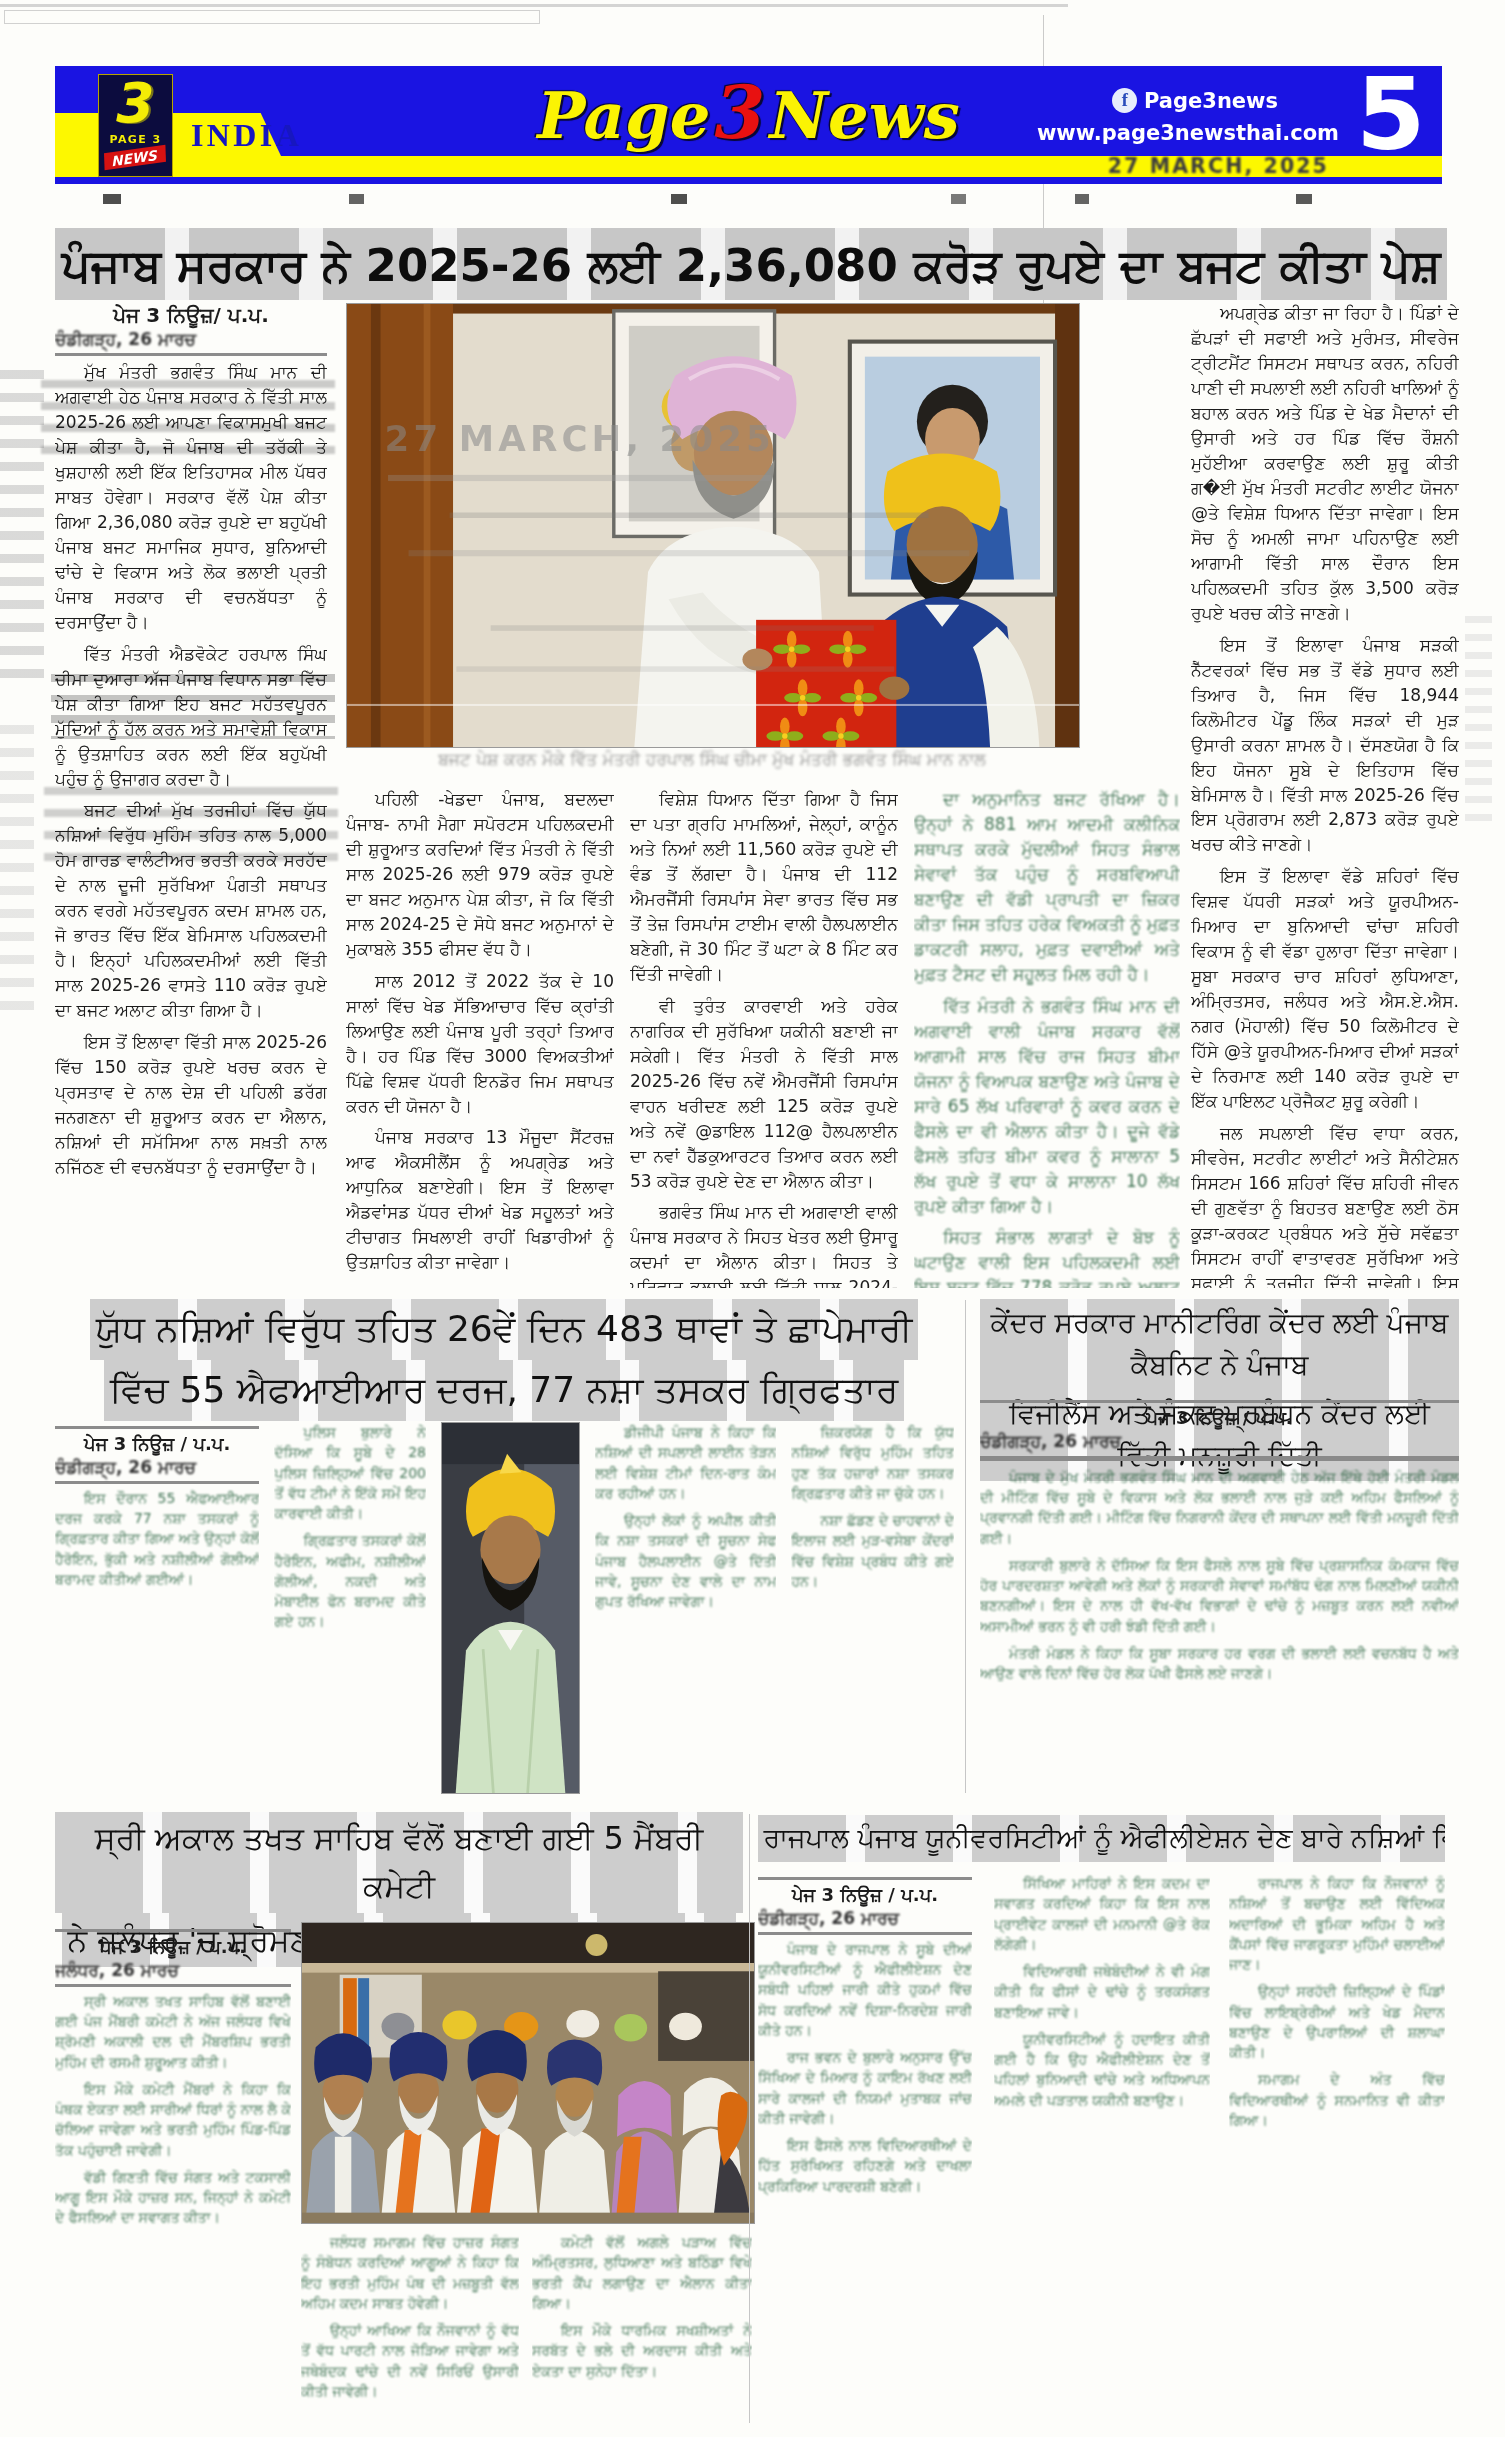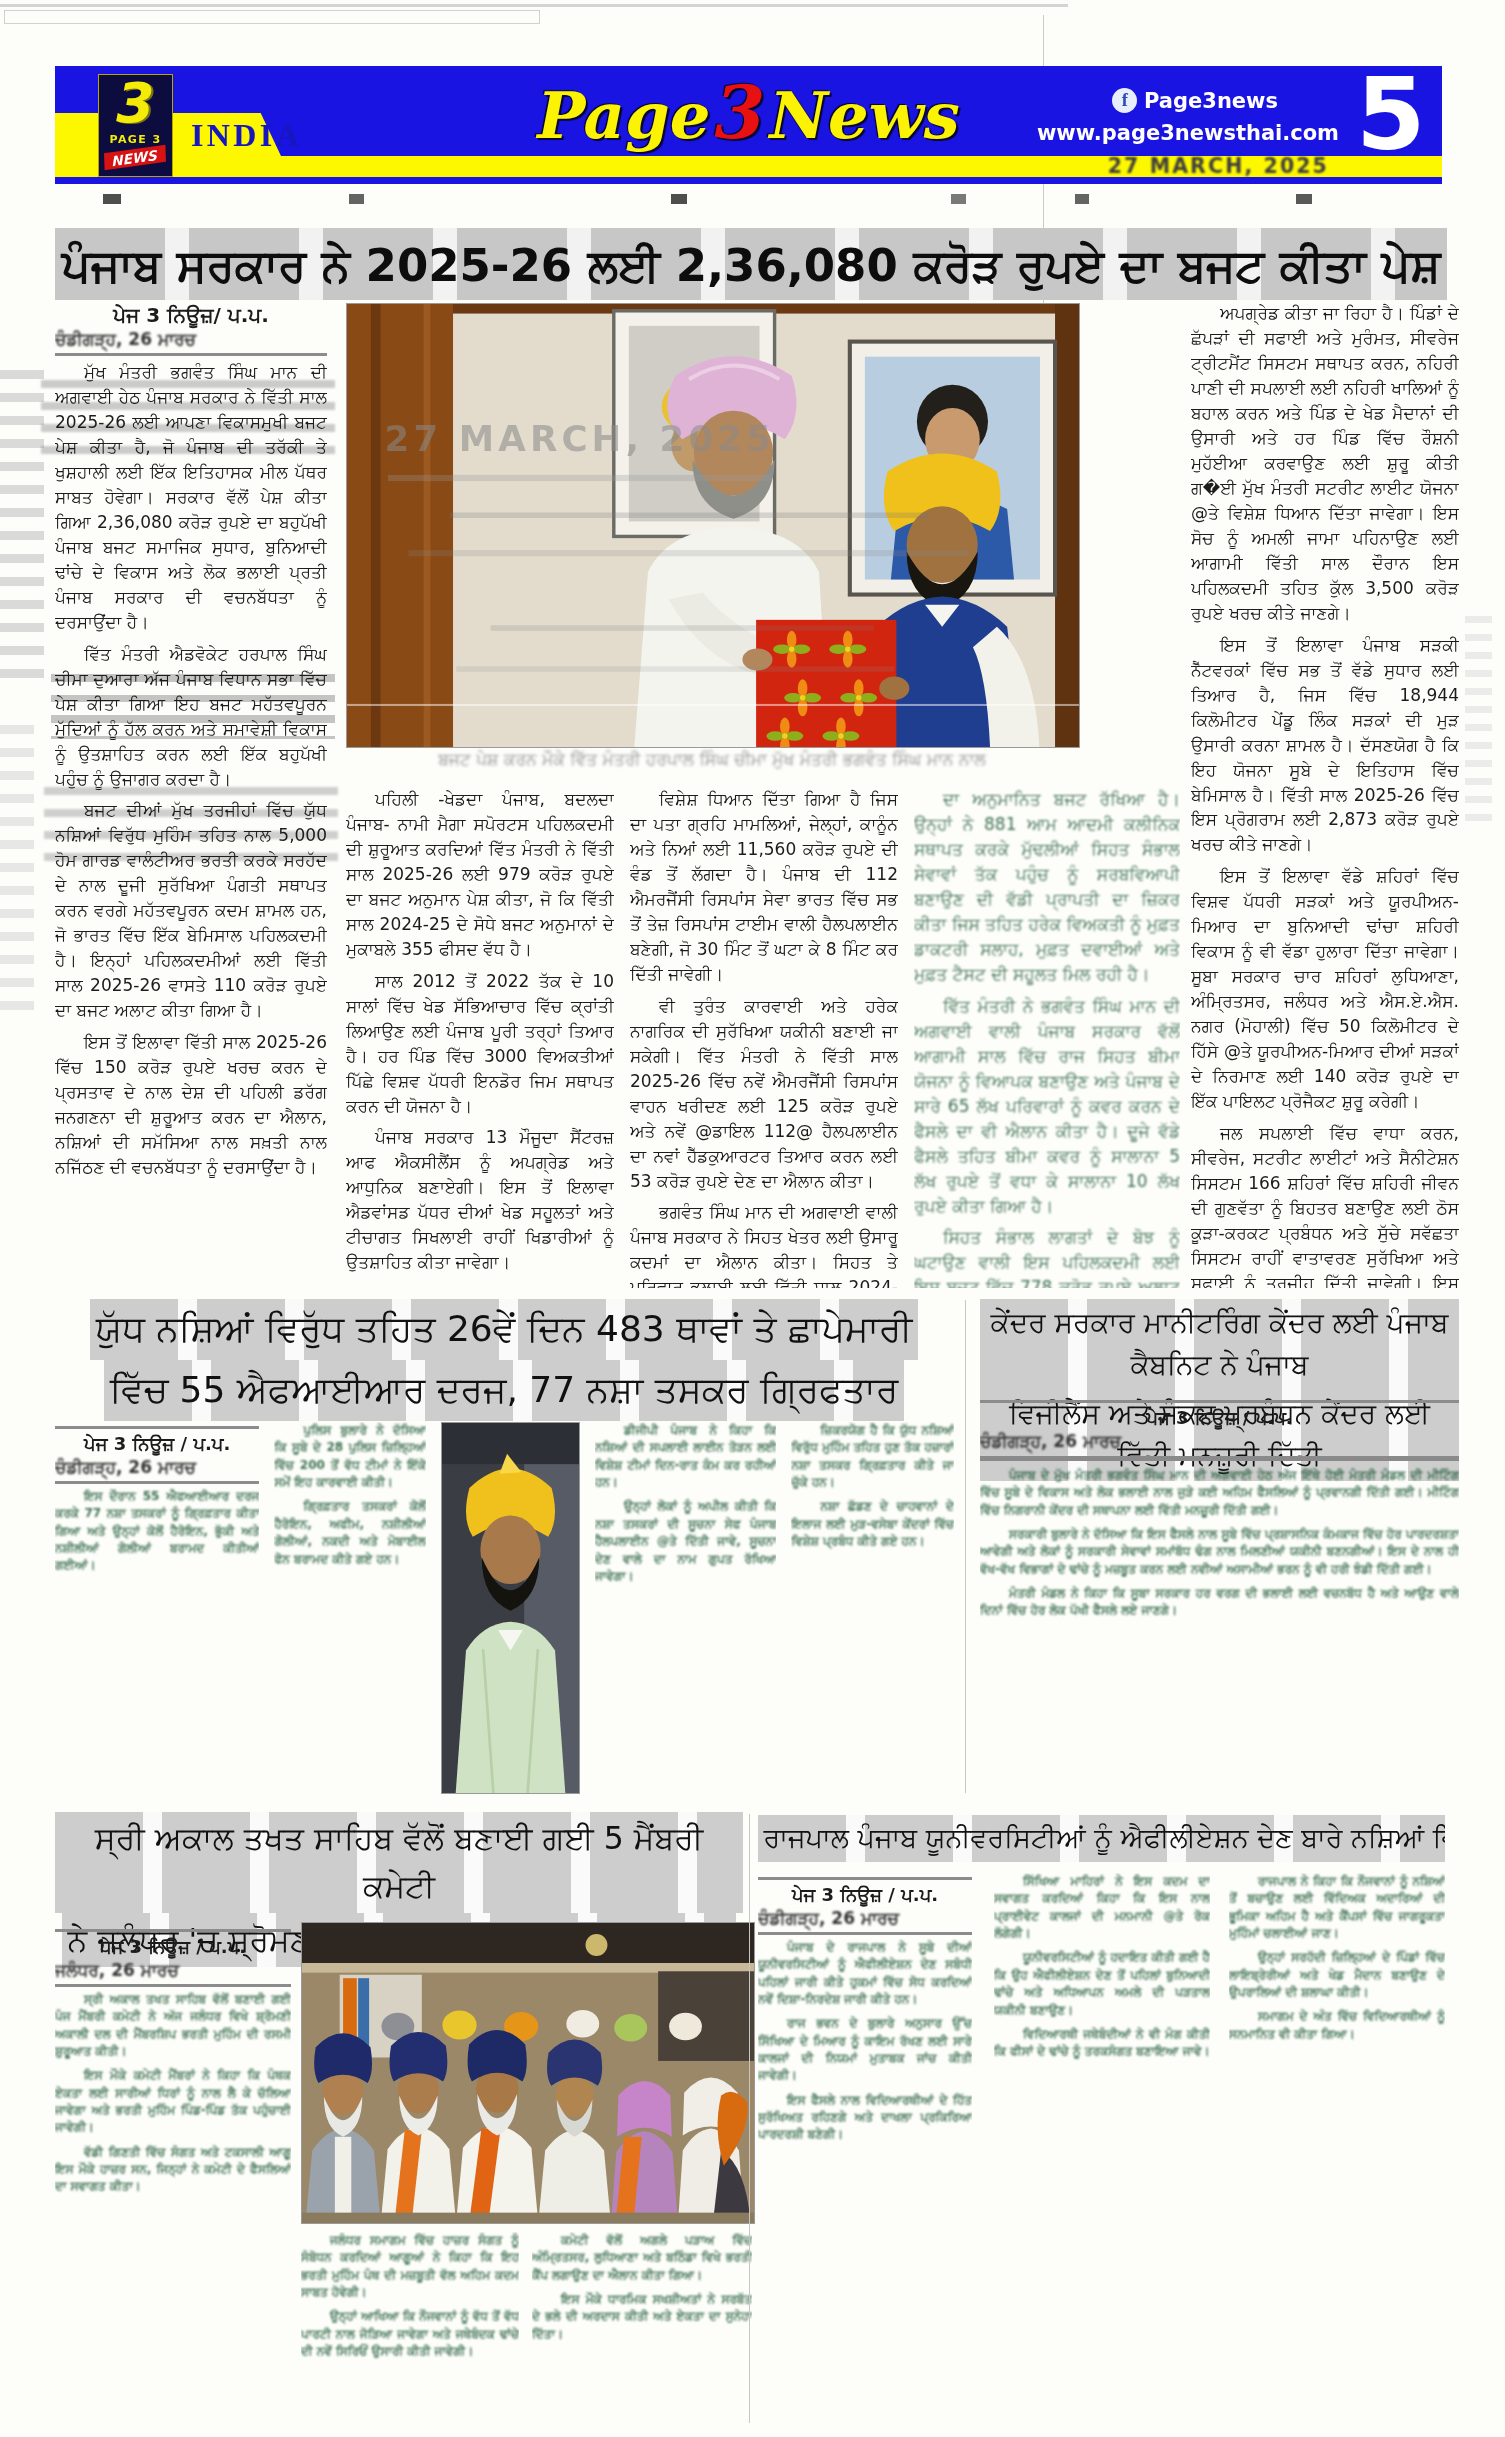--- a/index.html
+++ b/index.html
@@ -43,21 +43,21 @@
         padding:3.4px 5.5px;display:inline-block;}
   .h2a{left:55px;top:1299px;width:898px;font-size:36px;filter:blur(0.3px);}
   .h2b{left:980px;top:1299px;width:479px;font-size:28px;filter:blur(0.6px);}
   .h3a{left:55px;top:1812px;width:688px;font-size:31.5px;filter:blur(0.4px);}
   .h3b{left:758px;top:1815px;width:687px;font-size:27px;white-space:nowrap;overflow:hidden;filter:blur(0.5px);}
   
   .col{position:absolute;overflow:hidden;}
   .col p{font-size:17px;line-height:1.47;text-align:justify;text-indent:29px;margin:0 0 6.8px;
         color:#1c1c1c;filter:blur(0.2px);}
   .col.smudge p{filter:blur(0.8px);opacity:.83;color:#14532d;}
-  .small p{font-size:12px;line-height:1.45;font-weight:bold;}
+  .small p{font-size:14px;line-height:1.45;}
   .byline{text-align:center;font-weight:bold;font-size:20px;margin:2.1px 0;filter:blur(0.4px);}
   .byline.sm{font-size:18px;}
   .dateline{font-size:17px;margin:1.4px 0 4.1px;color:#333;filter:blur(1.2px);font-weight:bold;}
   .hr4{height:2.7px;background:#8c8c8c;margin:4.1px 0;}
   .hr7{height:4.8px;background:#8a8a8a;margin:5.5px 0;}
   
   .photo{position:absolute;border:0.7px solid #9a9a9a;background:#ddd;}
   .photo svg{display:block;width:100%;height:100%;}
   .caption{position:absolute;left:346px;top:749px;width:732px;text-align:center;font-size:17px;
         color:#555;filter:blur(1.6px);opacity:.65;}
@@ -340,22 +340,22 @@
     <div class="hr4"></div>
     <div class="byline sm">ਪੇਜ 3 ਨਿਊਜ਼ / ਪ.ਪ.</div>
     <div class="dateline">ਚੰਡੀਗੜ੍ਹ, 26 ਮਾਰਚ</div>
     <div class="hr4"></div>
     <p>ਪੰਜਾਬ ਦੇ ਰਾਜਪਾਲ ਨੇ ਸੂਬੇ ਦੀਆਂ ਯੂਨੀਵਰਸਿਟੀਆਂ ਨੂੰ ਐਫੀਲੀਏਸ਼ਨ ਦੇਣ ਸਬੰਧੀ ਪਹਿਲਾਂ ਜਾਰੀ ਕੀਤੇ ਹੁਕਮਾਂ ਵਿੱਚ ਸੋਧ ਕਰਦਿਆਂ ਨਵੇਂ ਦਿਸ਼ਾ-ਨਿਰਦੇਸ਼ ਜਾਰੀ ਕੀਤੇ ਹਨ।</p>
     <p>ਰਾਜ ਭਵਨ ਦੇ ਬੁਲਾਰੇ ਅਨੁਸਾਰ ਉੱਚ ਸਿੱਖਿਆ ਦੇ ਮਿਆਰ ਨੂੰ ਕਾਇਮ ਰੱਖਣ ਲਈ ਸਾਰੇ ਕਾਲਜਾਂ ਦੀ ਨਿਯਮਾਂ ਮੁਤਾਬਕ ਜਾਂਚ ਕੀਤੀ ਜਾਵੇਗੀ।</p>
     <p>ਇਸ ਫੈਸਲੇ ਨਾਲ ਵਿਦਿਆਰਥੀਆਂ ਦੇ ਹਿੱਤ ਸੁਰੱਖਿਅਤ ਰਹਿਣਗੇ ਅਤੇ ਦਾਖਲਾ ਪ੍ਰਕਿਰਿਆ ਪਾਰਦਰਸ਼ੀ ਬਣੇਗੀ।</p>
   </div>
   <div class="col small smudge" style="left:994px;top:1873px;width:216px;height:553px;">
     <p>ਸਿੱਖਿਆ ਮਾਹਿਰਾਂ ਨੇ ਇਸ ਕਦਮ ਦਾ ਸਵਾਗਤ ਕਰਦਿਆਂ ਕਿਹਾ ਕਿ ਇਸ ਨਾਲ ਪ੍ਰਾਈਵੇਟ ਕਾਲਜਾਂ ਦੀ ਮਨਮਾਨੀ @ਤੇ ਰੋਕ ਲੱਗੇਗੀ।</p>
+    <p>ਵਿਦਿਆਰਥੀ ਜਥੇਬੰਦੀਆਂ ਨੇ ਵੀ ਮੰਗ ਕੀਤੀ ਕਿ ਫੀਸਾਂ ਦੇ ਢਾਂਚੇ ਨੂੰ ਤਰਕਸੰਗਤ ਬਣਾਇਆ ਜਾਵੇ।</p>
     <p>ਯੂਨੀਵਰਸਿਟੀਆਂ ਨੂੰ ਹਦਾਇਤ ਕੀਤੀ ਗਈ ਹੈ ਕਿ ਉਹ ਐਫੀਲੀਏਸ਼ਨ ਦੇਣ ਤੋਂ ਪਹਿਲਾਂ ਬੁਨਿਆਦੀ ਢਾਂਚੇ ਅਤੇ ਅਧਿਆਪਨ ਅਮਲੇ ਦੀ ਪੜਤਾਲ ਯਕੀਨੀ ਬਣਾਉਣ।</p>
-    <p>ਵਿਦਿਆਰਥੀ ਜਥੇਬੰਦੀਆਂ ਨੇ ਵੀ ਮੰਗ ਕੀਤੀ ਕਿ ਫੀਸਾਂ ਦੇ ਢਾਂਚੇ ਨੂੰ ਤਰਕਸੰਗਤ ਬਣਾਇਆ ਜਾਵੇ।</p>
   </div>
   <div class="col small smudge" style="left:1229px;top:1873px;width:216px;height:553px;">
     <p>ਰਾਜਪਾਲ ਨੇ ਕਿਹਾ ਕਿ ਨੌਜਵਾਨਾਂ ਨੂੰ ਨਸ਼ਿਆਂ ਤੋਂ ਬਚਾਉਣ ਲਈ ਵਿੱਦਿਅਕ ਅਦਾਰਿਆਂ ਦੀ ਭੂਮਿਕਾ ਅਹਿਮ ਹੈ ਅਤੇ ਕੈਂਪਸਾਂ ਵਿੱਚ ਜਾਗਰੂਕਤਾ ਮੁਹਿੰਮਾਂ ਚਲਾਈਆਂ ਜਾਣ।</p>
     <p>ਉਨ੍ਹਾਂ ਸਰਹੱਦੀ ਜ਼ਿਲ੍ਹਿਆਂ ਦੇ ਪਿੰਡਾਂ ਵਿੱਚ ਲਾਇਬ੍ਰੇਰੀਆਂ ਅਤੇ ਖੇਡ ਮੈਦਾਨ ਬਣਾਉਣ ਦੇ ਉਪਰਾਲਿਆਂ ਦੀ ਸ਼ਲਾਘਾ ਕੀਤੀ।</p>
     <p>ਸਮਾਗਮ ਦੇ ਅੰਤ ਵਿੱਚ ਵਿਦਿਆਰਥੀਆਂ ਨੂੰ ਸਨਮਾਨਿਤ ਵੀ ਕੀਤਾ ਗਿਆ।</p>
   </div>
 
 </div>
 
 

